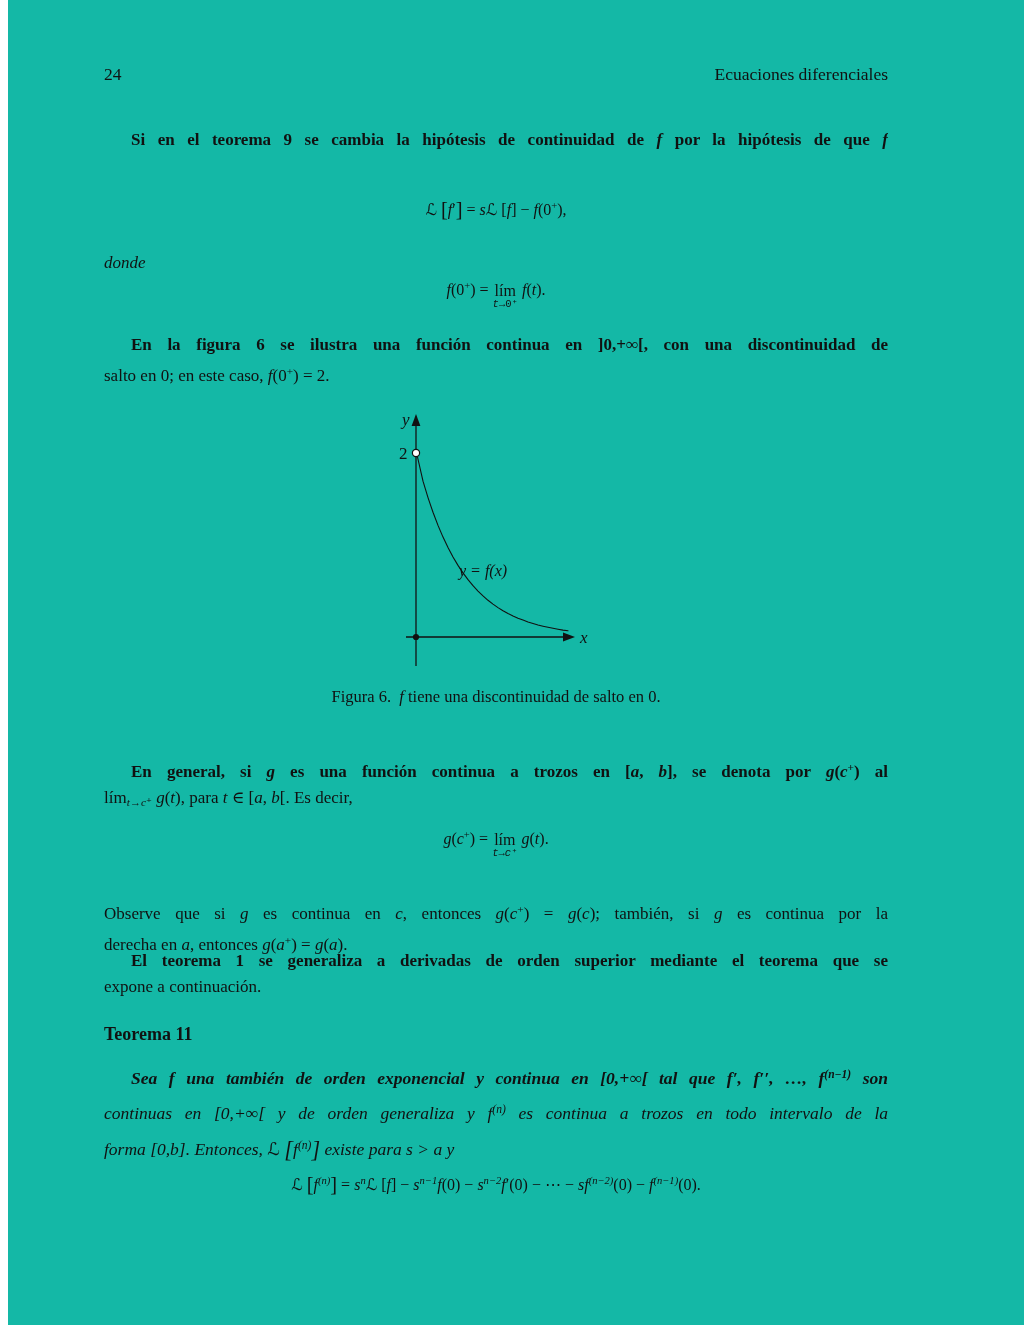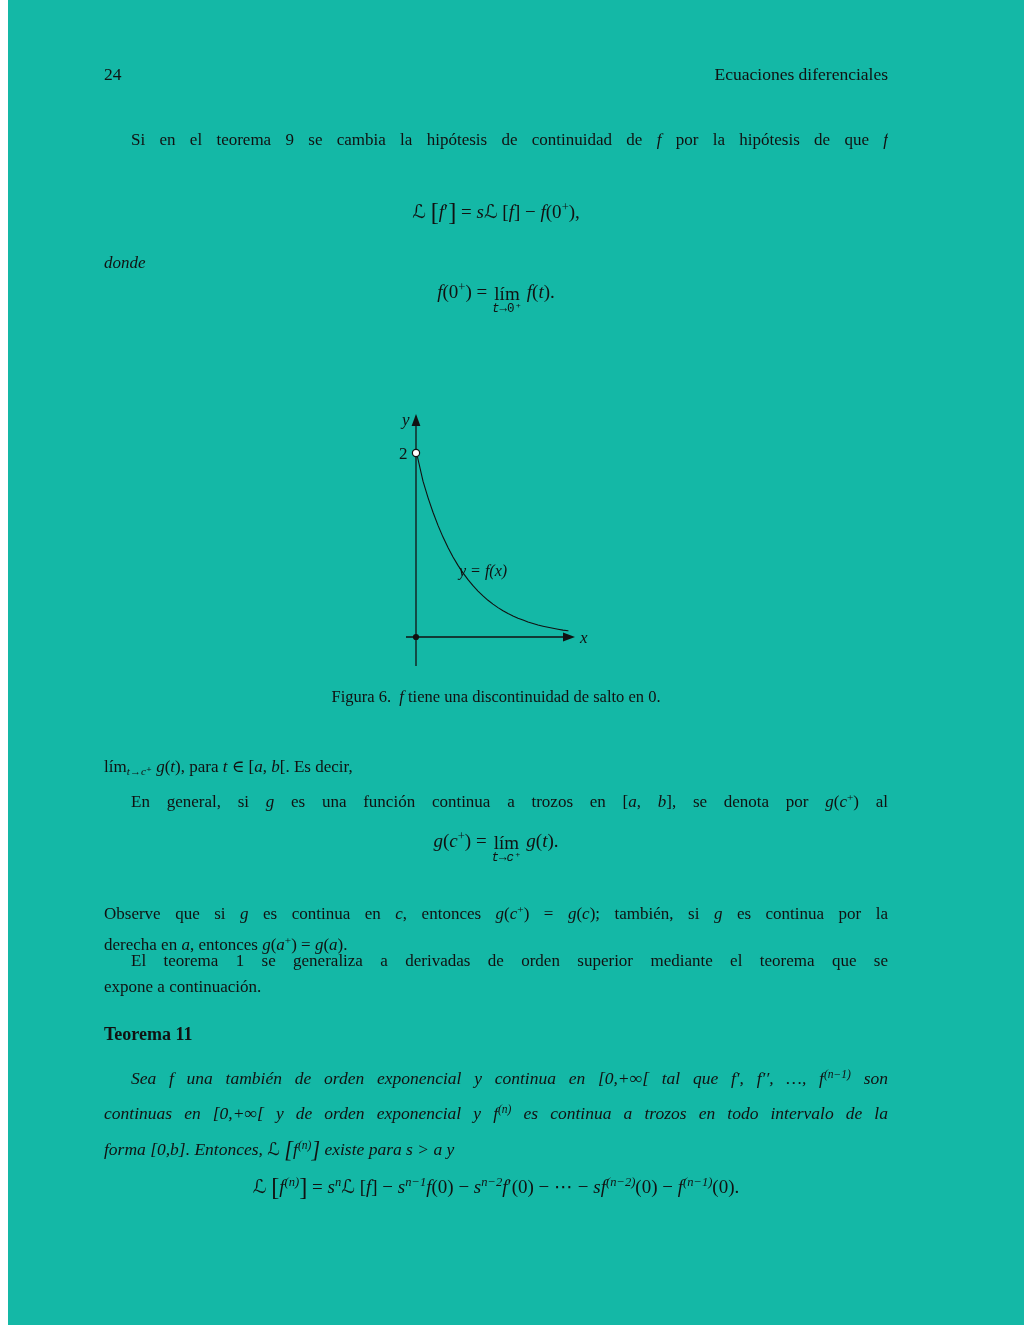--- a/index.html
+++ b/index.html
@@ -6,24 +6,24 @@
   .page{
     position:relative;width:1024px;height:1325px;background:#14b8a6;
     font-family:"Liberation Serif","DejaVu Serif","DejaVu Sans",serif;
     color:#111;overflow:hidden;margin-left:8px;
   }
   .abs{position:absolute;left:96px;width:784px;}
   .header{display:flex;justify-content:space-between;font-size:17.5px;}
   .para{font-size:17px;line-height:26px;}
   .line{text-align:justify;text-align-last:justify;-moz-text-align-last:justify;overflow:hidden;white-space:normal;}
   .line.last{text-align-last:left;-moz-text-align-last:left;}
-  .line.ind{text-indent:27px;}
+  .line.ind{text-indent:27px;font-weight:bold;}
   .thm-body{font-size:17.5px;line-height:31px;font-style:italic;}
   .thm-head{font-size:18px;font-weight:bold;}
-  .formula{font-size:19px;text-align:center;text-align-last:center;-moz-text-align-last:center;}
+  .formula{font-size:16px;text-align:center;text-align-last:center;-moz-text-align-last:center;}
   .caption{font-size:16.5px;text-align:right;text-align-last:center;-moz-text-align-last:center;}
   .r-i{font-style:italic;}
   .r-scr{font-style:normal;font-family:"DejaVu Sans","DejaVu Serif",serif;}
   .r-sup{font-size:66%;vertical-align:0.55em;}
   .r-supi{font-size:66%;vertical-align:0.55em;font-style:italic;}
   .r-sub{font-size:66%;vertical-align:-0.3em;}
   .r-subi{font-size:66%;vertical-align:-0.3em;font-style:italic;}
   .r-big{font-size:128%;vertical-align:-0.07em;}
   .limstack{display:inline-block;text-align:center;vertical-align:middle;position:relative;top:0.32em;line-height:1.05;}
   .lim-sub{display:block;font-size:66%;margin-top:-1px;font-family:Liberation Mono, monospace;}
@@ -47,20 +47,24 @@
   <div class="abs formula" style="top:198px;"><span class="r-scr">ℒ</span><span> </span><span class="r-big">[</span><span class="r-i">f</span><span>′</span><span class="r-big">]</span><span> = </span><span class="r-i">s</span><span class="r-scr">ℒ</span><span> [</span><span class="r-i">f</span><span>] − </span><span class="r-i">f</span><span>(0</span><span class="r-sup">+</span><span>),</span></div>
 
   <div class="abs para" style="top:250px;font-style:italic;">
     <div class="line last">donde</div>
   </div>
 
   <div class="abs formula" style="top:278px;">
     <span><span class="r-i">f</span><span>(0</span><span class="r-sup">+</span><span>) = </span></span><span class="limstack"><span class="lim-top">lím</span><span class="lim-sub"><span class="r-i">t</span><span>→0⁺</span></span></span><span><span> </span><span class="r-i">f</span><span>(</span><span class="r-i">t</span><span>).</span></span>
   </div>
 
+  <div class="abs para" style="top:332px;">
+    <div class="line ind"><span>En la figura 6 se ilustra una función continua en ]0,+∞[, con una discontinuidad de</span></div>
+    <div class="line last"><span>salto en 0; en este caso, </span><span class="r-i">f</span><span>(0</span><span class="r-sup">+</span><span>) = 2.</span></div>
+  </div>
 
   <svg style="position:absolute;left:385px;top:406px;" width="200" height="265" viewBox="0 0 200 265">
 
     <line x1="23" y1="16" x2="23" y2="260" stroke="#111" stroke-width="1.3"></line>
     <polygon points="23,8 18.6,20 27.4,20" fill="#111"></polygon>
 
     <line x1="13" y1="231" x2="174" y2="231" stroke="#111" stroke-width="1.3"></line>
     <polygon points="182,231 170,226.6 170,235.4" fill="#111"></polygon>
 
     <path d="M24.5 51 L30 75.2 L35 91.6 L40 106.3 L45 119.4 L50 131.1 L55 141.6 L60 151 L65 159.4 L70 166.9 L75 173.7 L80 179.7 L85 185.1 L90 189.9 L95 194.3 L100 198.1 L105 201.6 L110 204.7 L115 207.5 L120 210 L125 212.2 L130 214.1 L135 215.9 L140 217.5 L145 219 L150 220.2 L155 221.3 L160 222.3 L165 223.2 L170 224.1 L175 224.8" fill="none" stroke="#111" stroke-width="1.1" stroke-linejoin="round" stroke-linecap="round"></path>
@@ -71,41 +75,41 @@
 
     <text x="9" y="19" font-size="17" font-style="italic" fill="#111">y</text>
     <text x="6" y="53" font-size="17" fill="#111">2</text>
     <text x="66" y="170" font-size="16" font-style="italic" fill="#111">y = f(x)</text>
     <text x="187" y="237" font-size="17" font-style="italic" fill="#111">x</text>
   </svg>
 
   <div class="abs caption" style="top:687px;"><span>Figura 6.&nbsp; </span><span class="r-i">f</span><span> tiene una discontinuidad de salto en 0.</span></div>
 
   <div class="abs para" style="top:754px;">
+    <div class="line ind"><span>En general, si </span><span class="r-i">g</span><span> es una función continua a trozos en [</span><span class="r-i">a</span><span>, </span><span class="r-i">b</span><span>], se denota por </span><span class="r-i">g</span><span>(</span><span class="r-i">c</span><span class="r-sup">+</span><span>) al</span></div>
     <div class="line last"><span>lím</span><span class="r-subi">t</span><span class="r-sub">→</span><span class="r-subi">c</span><span class="r-sub">⁺</span><span> </span><span class="r-i">g</span><span>(</span><span class="r-i">t</span><span>), para </span><span class="r-i">t</span><span> ∈ [</span><span class="r-i">a</span><span>, </span><span class="r-i">b</span><span>[. Es decir,</span></div>
-    <div class="line ind"><span>En general, si </span><span class="r-i">g</span><span> es una función continua a trozos en [</span><span class="r-i">a</span><span>, </span><span class="r-i">b</span><span>], se denota por </span><span class="r-i">g</span><span>(</span><span class="r-i">c</span><span class="r-sup">+</span><span>) al</span></div>
   </div>
 
   <div class="abs formula" style="top:827px;">
     <span><span class="r-i">g</span><span>(</span><span class="r-i">c</span><span class="r-sup">+</span><span>) = </span></span><span class="limstack"><span class="lim-top">lím</span><span class="lim-sub"><span class="r-i">t</span><span>→</span><span class="r-i">c</span><span>⁺</span></span></span><span><span> </span><span class="r-i">g</span><span>(</span><span class="r-i">t</span><span>).</span></span>
   </div>
 
   <div class="abs para" style="top:896px;">
     <div class="line"><span>Observe que si </span><span class="r-i">g</span><span> es continua en </span><span class="r-i">c</span><span>, entonces </span><span class="r-i">g</span><span>(</span><span class="r-i">c</span><span class="r-sup">+</span><span>) = </span><span class="r-i">g</span><span>(</span><span class="r-i">c</span><span>); también, si </span><span class="r-i">g</span><span> es continua por la</span></div>
     <div class="line last"><span>derecha en </span><span class="r-i">a</span><span>, entonces </span><span class="r-i">g</span><span>(</span><span class="r-i">a</span><span class="r-sup">+</span><span>) = </span><span class="r-i">g</span><span>(</span><span class="r-i">a</span><span>).</span></div>
   </div>
 
   <div class="abs para" style="top:948px;">
     <div class="line ind"><span>El teorema 1 se generaliza a derivadas de orden superior mediante el teorema que se</span></div>
     <div class="line last"><span>expone a continuación.</span></div>
   </div>
 
   <div class="abs thm-head" style="top:1024px;">Teorema 11</div>
 
   <div class="abs para thm-body" style="top:1059px;">
     <div class="line ind"><span>Sea f una también de orden exponencial y continua en [0,+∞[ tal que f′, f′′, …, f</span><span class="r-sup">(n−1)</span><span> son</span></div>
-    <div class="line"><span>continuas en [0,+∞[ y de orden exponencial y f</span><span class="r-sup">(n)</span><span> es continua a trozos en todo intervalo de la</span></div>
+    <div class="line"><span>continuas en [0,+∞[ y de orden generaliza y f</span><span class="r-sup">(n)</span><span> es continua a trozos en todo intervalo de la</span></div>
     <div class="line last"><span>forma [0,b]. Entonces, </span><span class="r-scr">ℒ</span><span> </span><span class="r-big">[</span><span>f</span><span class="r-sup">(n)</span><span class="r-big">]</span><span> existe para s &gt; a y</span></div>
   </div>
 
   <div class="abs formula" style="top:1173px;"><span class="r-scr">ℒ</span><span> </span><span class="r-big">[</span><span class="r-i">f</span><span class="r-supi">(n)</span><span class="r-big">]</span><span> = </span><span class="r-i">s</span><span class="r-supi">n</span><span class="r-scr">ℒ</span><span> [</span><span class="r-i">f</span><span>] − </span><span class="r-i">s</span><span class="r-supi">n−1</span><span class="r-i">f</span><span>(0) − </span><span class="r-i">s</span><span class="r-supi">n−2</span><span class="r-i">f</span><span>′</span><span>(0) − ⋯ − </span><span class="r-i">s</span><span class="r-i">f</span><span class="r-supi">(n−2)</span><span>(0) − </span><span class="r-i">f</span><span class="r-supi">(n−1)</span><span>(0).</span></div>
 
 </div>
 
 </body></html>

